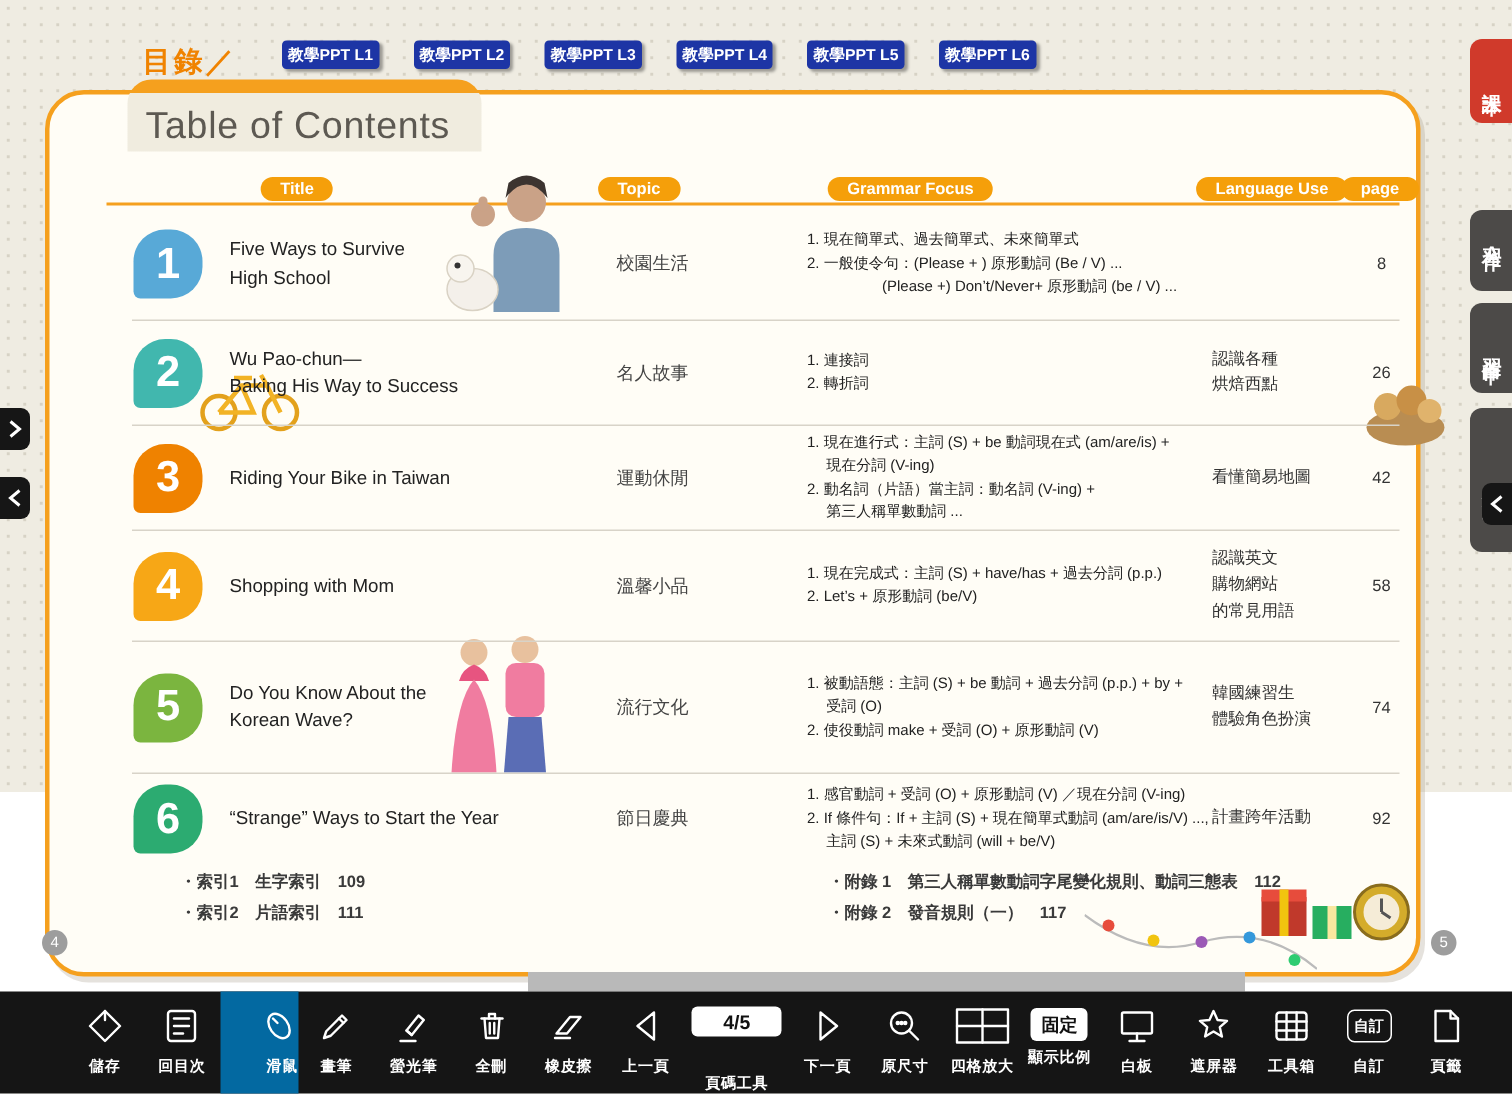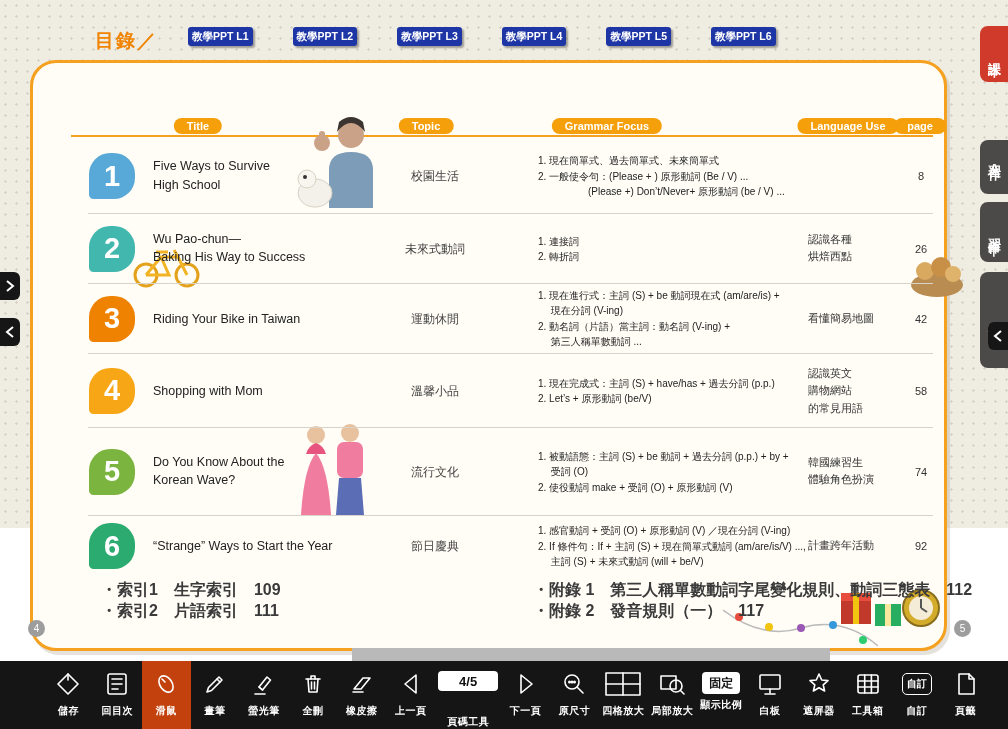--- a/index.html
+++ b/index.html
@@ -5,21 +5,21 @@
   * { margin:0; padding:0; box-sizing:border-box; }
   html,body { width:1008px; height:729px; }
   body { font-family:"Liberation Sans","DejaVu Sans",sans-serif; overflow:hidden; }
   .screen { position:relative; width:1008px; height:528px;
     background-color:#efece2;
     background-image:radial-gradient(rgba(175,168,150,.38) 1px, transparent 1.2px);
     background-size:11px 11px; }
 
   
   .breadcrumb { position:absolute; left:95px; top:28px; font-size:19px; font-weight:bold; color:#f08300; letter-spacing:2px; }
-  .ppt-buttons { position:absolute; left:188px; top:27px; display:flex; gap:40px; }
+  .ppt-buttons { position:absolute; left:188px; top:27px; display:flex; gap:23px; }
   .ppt-btn { min-width:64px; height:19px; background:#1d35a5; color:#fff; font-size:10.5px; font-weight:bold;
     border:none; border-radius:3px; box-shadow:2px 2px 2px rgba(0,0,0,.35); font-family:inherit;
     cursor:pointer; white-space:nowrap; padding:0 4px; }
 
   
   .card { position:absolute; left:30px; top:60px; width:917px; height:591px; background:#fffdf6;
     border:3px solid #f5a01e; border-radius:26px; box-shadow:3px 4px 0 rgba(150,140,120,.25); }
   .heading-tab { position:absolute; left:52px; top:-10px; width:236px; height:48px; z-index:3;
     background:linear-gradient(to bottom,#f5a01e 0,#f5a01e 9px,#f0ecdf 9px);
     border-radius:16px 16px 0 0; display:flex; align-items:flex-end; }
@@ -34,21 +34,21 @@
   .badge { position:absolute; left:56px; top:50%; transform:translateY(-50%); width:46px; height:46px;
     border-radius:46% 46% 46% 10%; color:#fff; font-size:29px; font-weight:bold;
     display:flex; align-items:center; justify-content:center; cursor:pointer; }
   .cell { position:absolute; top:50%; transform:translateY(-50%); white-space:pre-line; }
   .cell.title { left:120px; width:210px; font-size:12.5px; font-weight:normal; color:#222; line-height:1.5; cursor:pointer; }
   .cell.topic { left:352px; width:100px; text-align:center; font-size:12px; color:#444; }
   .cell.grammar { left:505px; width:278px; font-size:10px; color:#222; line-height:1.55; white-space:pre-wrap; }
   .cell.lang { left:775px; width:90px; font-size:11px; color:#333; line-height:1.6; }
   .cell.page { left:868px; width:40px; text-align:center; font-size:11px; color:#333; }
 
-  .foot { position:absolute; font-size:16px; color:#3a3a3a; font-weight:bold; white-space:nowrap; }
+  .foot { position:absolute; font-size:11px; color:#3a3a3a; font-weight:bold; white-space:nowrap;margin-left:19px; }
   .deco { position:absolute; }
 
   .page-circle { position:absolute; top:620px; width:17px; height:17px; border-radius:50%; background:#9d9d9d;
     color:#fff; font-size:10px; display:flex; align-items:center; justify-content:center; }
 
   
   .side-tab { position:absolute; right:0; width:28px; border-radius:8px 0 0 8px; color:#fff;
     display:flex; align-items:center; justify-content:center; cursor:pointer; z-index:4; }
   .vtext { writing-mode:vertical-rl; text-orientation:upright; font-size:13px; font-weight:bold; letter-spacing:3px; }
   .nav-btn { position:absolute; background:#161616; display:flex; align-items:center; justify-content:center;
@@ -57,21 +57,21 @@
   .nav-btn.right { right:0; border-radius:6px 0 0 6px; }
 
   .scroll-strip { position:absolute; left:352px; top:648px; width:478px; height:13px; background:#b9b9b9; cursor:pointer; }
 
   
   .toolbar { position:absolute; left:0; top:661px; width:1008px; height:68px; background:#151515;
     display:flex; align-items:stretch; padding:0 18px 0 44px; }
   .tb-item { flex:1 1 0; display:flex; flex-direction:column; align-items:center; justify-content:flex-start;
     padding-top:7px; gap:4px; cursor:pointer; min-width:0; }
   .tb-item.wide { flex:1.35 1 0;gap:24px; }
-  .tb-item.active { background:#c2410c; }
+  .tb-item.active { background:#0369a1;align-items:flex-end; }
   .tb-ic { height:32px; display:flex; align-items:center; justify-content:center; }
   .tb-ic svg { stroke:#fff; fill:none; stroke-width:1.6; stroke-linejoin:round; stroke-linecap:round; }
   .tb-label { font-size:10px; color:#fff; white-space:nowrap; font-weight:bold; letter-spacing:.5px; }
   .tb-box { background:#fff; color:#111; border-radius:4px; font-weight:bold; display:flex; align-items:center; justify-content:center; }
   .tb-box.pagebox { width:60px; height:24px; font-size:13px; margin-top:3px; }
   .tb-box.scalebox { width:38px; height:22px; font-size:12px; margin-top:4px; }
   .custom-box { border:1.5px solid #fff; color:#fff; border-radius:5px; font-size:10px; padding:3px 4px; font-weight:bold; }
 </style>
 </head>
 <body>
@@ -82,20 +82,23 @@
   <div class="ppt-buttons">
     <button class="ppt-btn">教學PPT L1</button>
     <button class="ppt-btn">教學PPT L2</button>
     <button class="ppt-btn">教學PPT L3</button>
     <button class="ppt-btn">教學PPT L4</button>
     <button class="ppt-btn">教學PPT L5</button>
     <button class="ppt-btn">教學PPT L6</button>
   </div>
 
   <div class="card">
+    <div class="heading-tab">
+      <span class="heading-text">Table of Contents</span>
+    </div>
 
     <div class="pill" style="left:165px">Title</div>
     <div class="pill" style="left:393px">Topic</div>
     <div class="pill" style="left:574px">Grammar Focus</div>
     <div class="pill" style="left:815px">Language Use</div>
     <div class="pill" style="left:887px">page</div>
     <div class="header-rule"></div>
 
     <svg class="deco" style="left:256px;top:50px" width="110" height="95" viewBox="0 0 110 95">
       <circle cx="62" cy="22" r="13" fill="#caa287"></circle>
@@ -154,21 +157,21 @@
 2. 一般使令句：(Please + ) 原形動詞 (Be / V) ...
 　　　　　(Please +) Don’t/Never+ 原形動詞 (be / V) ...</div>
       <div class="cell page">8</div>
     </div>
     <div class="row-divider" style="top:150px"></div>
 
     <div class="toc-row" style="top:151px;height:69px">
       <div class="badge" style="background-color: rgb(65, 183, 174);">2</div>
       <div class="cell title">Wu Pao-chun—
 Baking His Way to Success</div>
-      <div class="cell topic">未來式動詞</div>
+      <div class="cell topic">名人故事</div>
       <div class="cell grammar">1. 連接詞
 2. 轉折詞</div>
       <div class="cell lang">認識各種
 烘焙西點</div>
       <div class="cell page">26</div>
     </div>
     <div class="row-divider" style="top:220px"></div>
 
     <div class="toc-row" style="top:221px;height:69px">
       <div class="badge" style="background-color: rgb(239, 130, 0);">3</div>
@@ -379,30 +382,20 @@
       <span class="tb-ic">
         <svg width="38" height="26" viewBox="0 0 38 26">
             <rect x="2" y="2" width="34" height="22"></rect>
             <line x1="19" y1="2" x2="19" y2="24"></line>
             <line x1="2" y1="13" x2="36" y2="13"></line>
           </svg>
       </span>
       <span class="tb-label">四格放大</span>
     </div>
 
-    <div class="tb-item">
-      <span class="tb-ic">
-        <svg width="26" height="26" viewBox="0 0 26 26">
-            <rect x="2" y="5" width="15" height="13"></rect>
-            <circle cx="17" cy="15" r="6"></circle>
-            <line x1="21.5" y1="19.5" x2="25" y2="23"></line>
-          </svg>
-      </span>
-      <span class="tb-label">局部放大</span>
-    </div>
 
     <div class="tb-item">
       <span class="tb-box scalebox">固定</span>
       <span class="tb-label">顯示比例</span>
     </div>
 
     <div class="tb-item">
       <span class="tb-ic">
         <svg width="26" height="26" viewBox="0 0 26 26">
             <rect x="3" y="4" width="20" height="14" rx="1"></rect>

